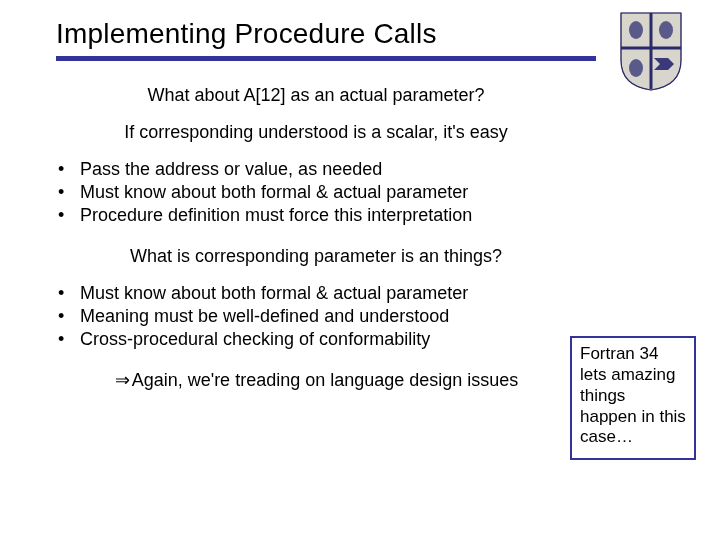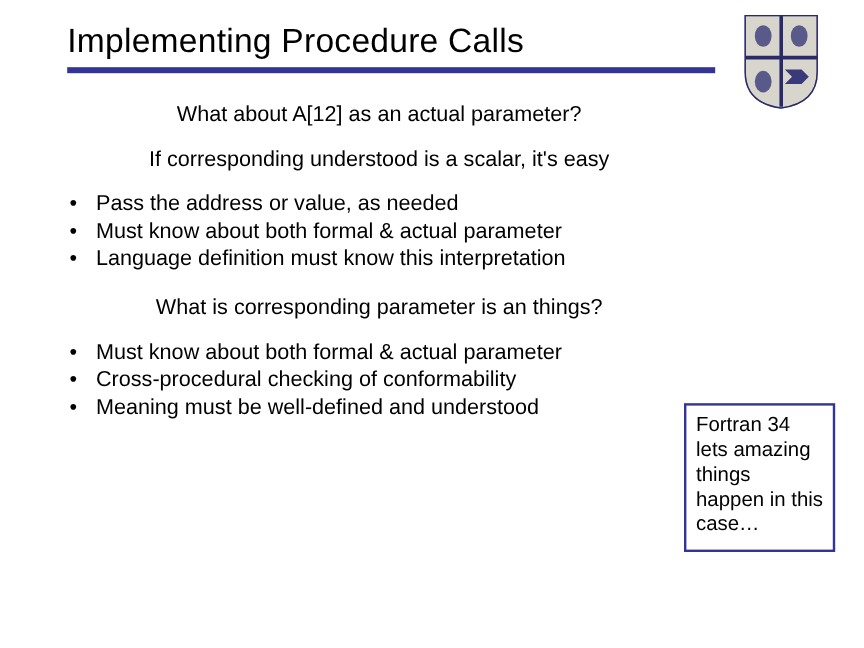--- a/index.html
+++ b/index.html
@@ -119,29 +119,32 @@
     </svg>
   </div>
 
   <div class="content">
     <p>What about A[12] as an actual parameter?</p>
 
     <p class="lead-line">If corresponding understood is a scalar, it's easy</p>
     <ul class="bullets">
       <li>Pass the address or value, as needed</li>
       <li>Must know about both formal &amp; actual parameter</li>
-      <li>Language definition must know this interpretation</li>
+      <li>Procedure definition must force this interpretation</li>
     </ul>
 
     <p class="lead-line">What is corresponding parameter is an things?</p>
     <ul class="bullets">
       <li>Must know about both formal &amp; actual parameter</li>
+      <li>Meaning must be well-defined and understood</li>
       <li>Cross-procedural checking of conformability</li>
-      <li>Meaning must be well-defined and understood</li>
     </ul>
 
+    <p class="arrow-line">
+      <span class="arrow">⇒</span><span>Again, we're treading on language design issues</span>
+    </p>
   </div>
 
   <div class="callout">
     <span>Fortran 34 lets amazing things happen in this case…</span>
   </div>
 
 </div>
 
 </body></html>

